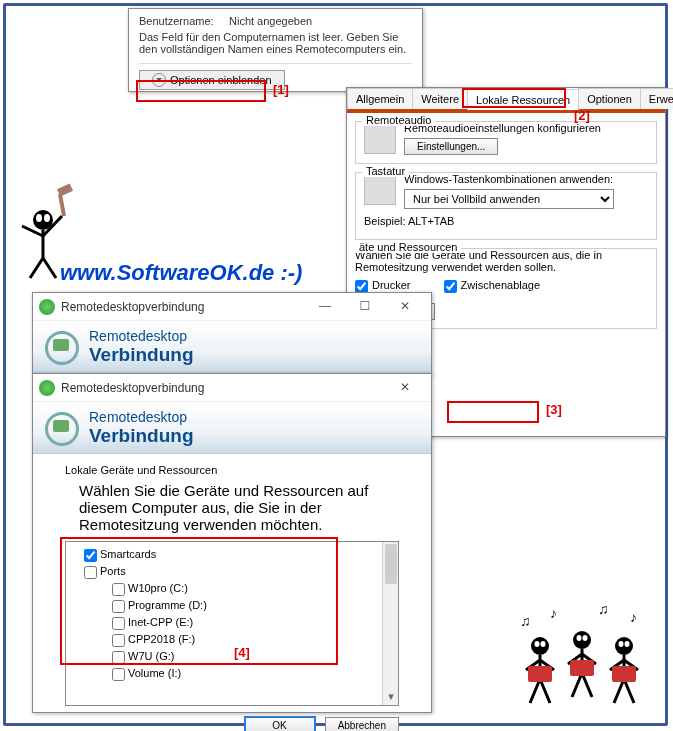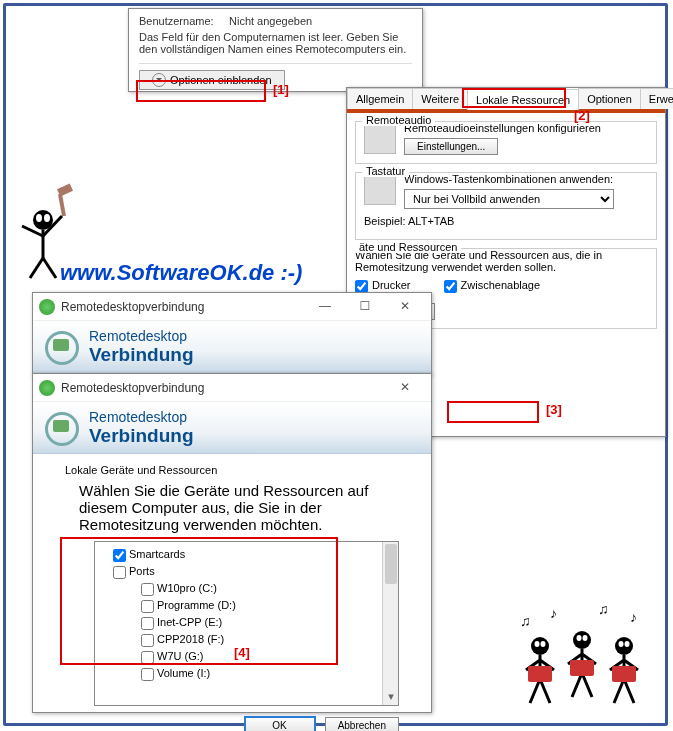--- a/index.html
+++ b/index.html
@@ -52,21 +52,21 @@
 .win3-banner { height:52px; background:linear-gradient(#fff,#eef3f7 60%, #c9dae8); display:flex; align-items:center; padding-left:10px; border-bottom:1px solid #bcd; }
 .win3-banner .bicon { width:36px; height:36px; margin-right:10px; position:relative; }
 .win3-banner .bicon::before { content:""; position:absolute; width:28px; height:28px; border:3px solid #7aa; border-radius:50%; top:2px; left:2px; }
 .win3-banner .bicon::after { content:""; position:absolute; width:16px; height:12px; background:#6a6; top:10px; left:10px; border-radius:2px; }
 .banner-text .t1 { color:#0a4d8c; font-size:14px; }
 .banner-text .t2 { color:#0a4d8c; font-size:19px; font-weight:bold; }
 
 
 .win4 { top: 373px; left: 32px; width: 400px; height: 340px; }
 .win4-body { padding: 10px 32px; font-size: 11px; }
-.tree-box { border: 1px solid #888; background:#fff; height: 165px; margin-top:8px; position:relative; overflow:hidden;margin-left:29px; }
+.tree-box { border: 1px solid #888; background:#fff; height: 165px; margin-top:8px; position:relative; overflow:hidden; }
 .tree-inner { padding: 4px 4px 4px 18px; font-size:11px; line-height:17px; }
 .tree-item { white-space:nowrap; }
 .tree-item input { margin-right:3px; vertical-align:middle; }
 .tree-hi { background:#cde6ff; outline:1px dotted #26a; padding:0 2px; }
 .tree-child { margin-left: 28px; }
 .tree-toggle { display:inline-block; width:11px; height:11px; border:1px solid #888; text-align:center; line-height:9px; font-size:9px; margin-right:3px; vertical-align:middle; background:#fff; cursor:pointer; }
 .scrollbar { position:absolute; right:0; top:0; width:16px; height:100%; background:#f0f0f0; border-left:1px solid #ccc; }
 .scrollbar .thumb { position:absolute; left:2px; top:2px; width:12px; height:40px; background:#cdcdcd; border-radius:2px; }
 .scrollbar .arr { position:absolute; left:0; width:16px; height:16px; text-align:center; line-height:14px; color:#666; }
 .scrollbar .arr.up { top:0; } .scrollbar .arr.down { bottom:0; }

